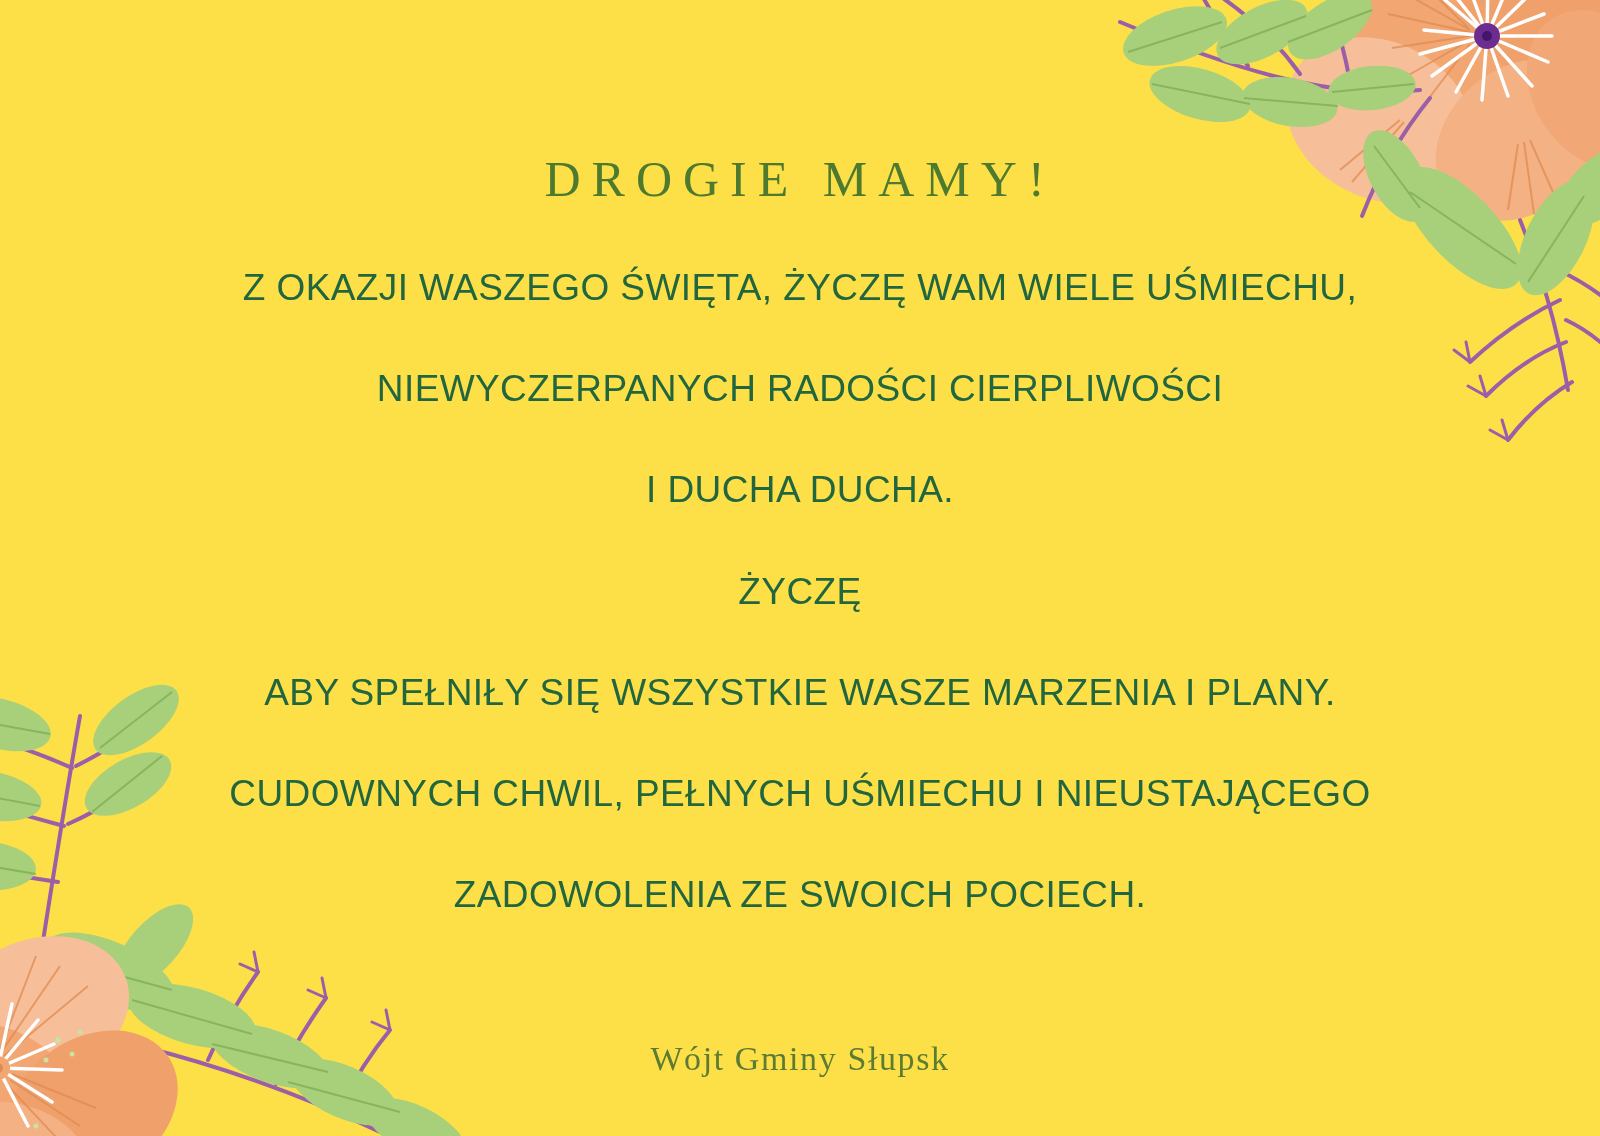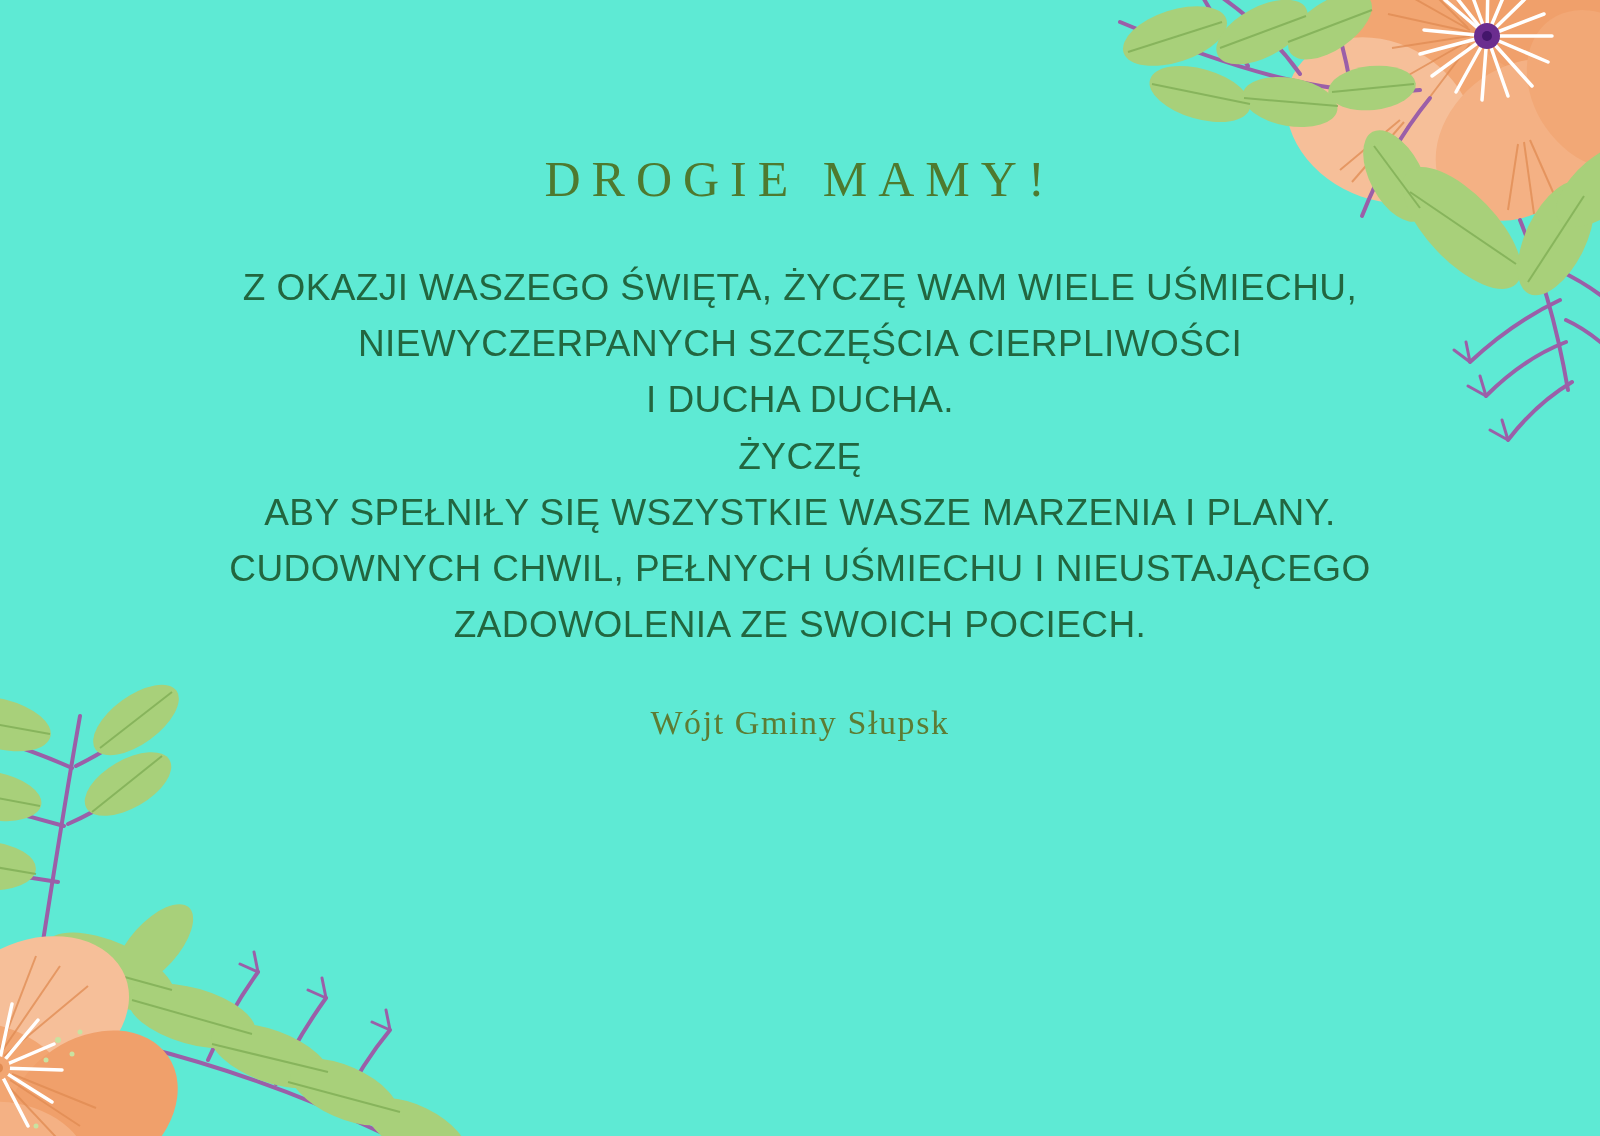--- a/index.html
+++ b/index.html
@@ -11,21 +11,21 @@
     height: 1136px;
     overflow: hidden;
     background: #fdeee4;
     font-family: "Liberation Serif", serif;
     position: relative;
   }
 
   .card {
     position: absolute;
     inset: 0;
-    background: #5eead4;
+    background: #fde047;
     overflow: hidden;
   }
 
   
   .corner {
     position: absolute;
     pointer-events: none;
   }
   .corner-tr {
     top: -30px;
@@ -65,24 +65,25 @@
     font-size: 37px;
     line-height: 1.52;
     color: #22663f;
     letter-spacing: 0.4px;
     margin: 0 auto;
     width: 1260px;
   }
   .body-lines .line {
     display: block;
     white-space: nowrap;
+    margin-top: 45px;
   }
 
   .signature {
-    margin-top: 42px;
+    margin-top: 108px;
     font-family: "Liberation Serif", serif;
     color: #5d7c33;
     font-size: 34px;
     line-height: 1.6;
     letter-spacing: 1.6px;
   }
   .signature .sig-line {
     display: block;
   }
 </style>
@@ -276,21 +277,21 @@
         <circle cx="112" cy="486" r="2.5"></circle>
     </g>
   </svg>
 
   <div class="content">
 
     <h1 class="heading">DROGIE MAMY!</h1>
 
     <div class="body-lines">
       <span class="line">Z OKAZJI WASZEGO ŚWIĘTA, ŻYCZĘ WAM WIELE UŚMIECHU,</span>
-      <span class="line">NIEWYCZERPANYCH SZCZĘŚCIA CIERPLIWOŚCI</span>
+      <span class="line">NIEWYCZERPANYCH RADOŚCI CIERPLIWOŚCI</span>
       <span class="line">I DUCHA DUCHA.</span>
       <span class="line">ŻYCZĘ</span>
       <span class="line">ABY SPEŁNIŁY SIĘ WSZYSTKIE WASZE MARZENIA I PLANY.</span>
       <span class="line">CUDOWNYCH CHWIL, PEŁNYCH UŚMIECHU I NIEUSTAJĄCEGO</span>
       <span class="line">ZADOWOLENIA ZE SWOICH POCIECH.</span>
     </div>
 
     <div class="signature">
       <span class="sig-line">Wójt Gminy Słupsk</span>
     </div>

